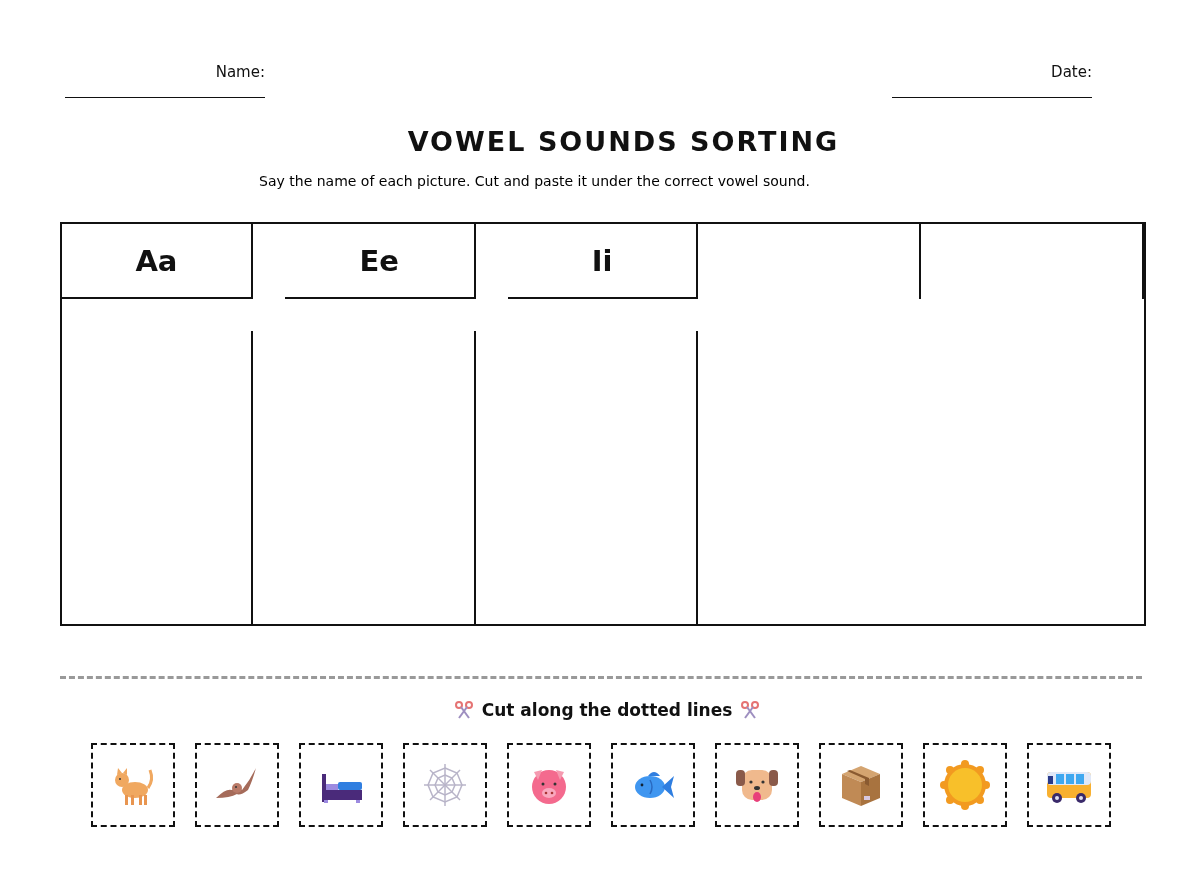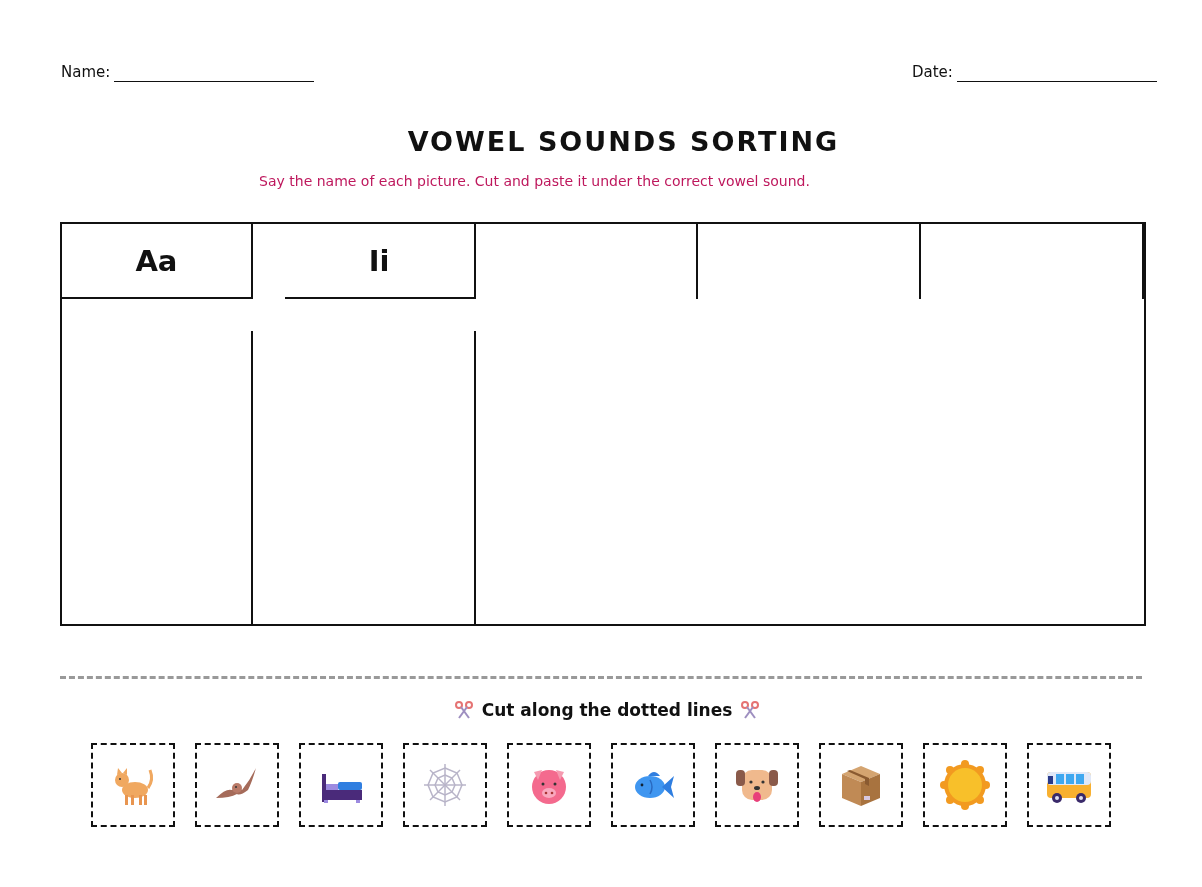--- a/index.html
+++ b/index.html
@@ -1,26 +1,26 @@
 <!DOCTYPE html>
 <html><head>
 <meta charset="utf-8">
 <style>
   * { box-sizing: border-box; margin: 0; padding: 0; }
   html, body { width: 1202px; height: 887px; background: #ffffff; overflow: hidden; }
   body { font-family: "DejaVu Sans", "Liberation Sans", sans-serif; color: #111; position: relative; }
 
-  .field { position: absolute; top: 62px; font-size: 15px; display: flex; align-items: flex-end; }
+  .field { position: absolute; top: 62px; font-size: 15px; display: flex; align-items: flex-end; flex-direction: column; }
   .field .label { line-height: 20px; }
   .field .line { display: inline-block; width: 200px; border-bottom: 1px solid #111; height: 16px; margin-left: 4px; }
   .field-name { left: 61px; }
-  .field-date { left: 912px; }
+  .field-date { left: 888px; }
 
   .title { position: absolute; top: 126px; left: 0; width: 1202px; text-align: center; font-size: 27px; font-weight: bold; letter-spacing: 2px; padding-left: 45px; }
-  .subtitle { position: absolute; top: 173px; left: 0; width: 1069px; text-align: center; font-size: 14px; color: #be185d; }
+  .subtitle { position: absolute; top: 173px; left: 0; width: 1069px; text-align: center; font-size: 14px; color: #000000; }
 
   .sort-table { position: absolute; top: 222px; left: 60px; width: 1086px; height: 404px; border: 2px solid #111; display: grid; grid-template-columns: repeat(5, 1fr); grid-template-rows: 75px 1fr; gap: 32px; }
   .head-cell { border-right: 2px solid #111; border-bottom: 2px solid #111; display: flex; align-items: center; justify-content: center; font-size: 29px; font-weight: bold; }
   .body-cell { border-right: 2px solid #111; }
   .head-cell:nth-child(5), .body-cell:nth-child(10) { border-right: none; }
 
   .cut-line { position: absolute; top: 676px; left: 60px; width: 1082px; border-top: 3px dashed #999; }
   .cut-caption { position: absolute; top: 700px; left: 0; width: 1202px; text-align: center; font-size: 17px; font-weight: bold; display: flex; justify-content: center; align-items: center; gap: 8px; padding-left: 12px; }
   .cut-caption svg { width: 20px; height: 20px; }
 
@@ -38,20 +38,21 @@
 <div class="field field-date">
   <span class="label">Date:</span>
   <span class="line"></span>
 </div>
 
 <h1 class="title">VOWEL SOUNDS SORTING</h1>
 <p class="subtitle">Say the name of each picture. Cut and paste it under the correct vowel sound.</p>
 
 <div class="sort-table">
   <div class="head-cell">Aa</div>
+  <div class="head-cell">Ee</div>
   <div class="head-cell">Ii</div>
   <div class="body-cell"></div>
   <div class="body-cell"></div>
   <div class="body-cell"></div>
   <div class="body-cell"></div>
   <div class="body-cell"></div>
 </div>
 
 <div class="cut-line"></div>
 

